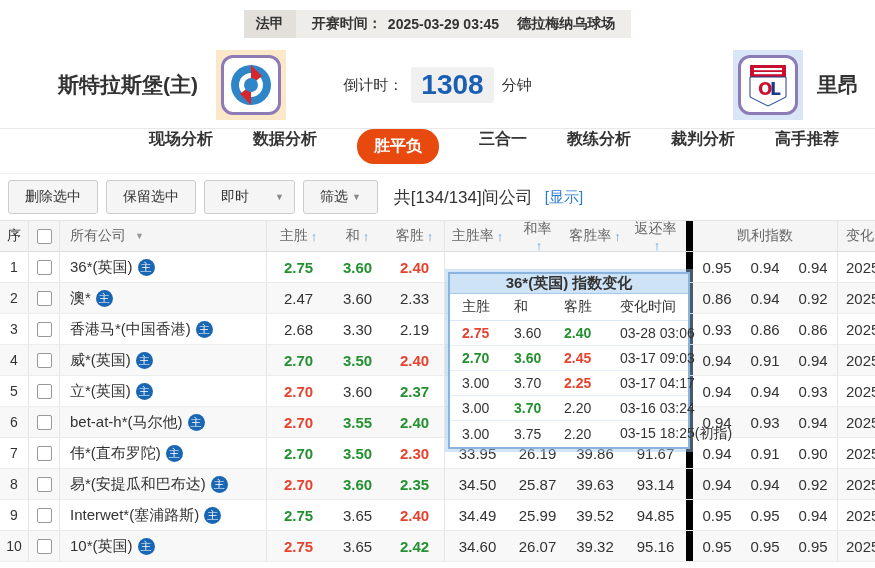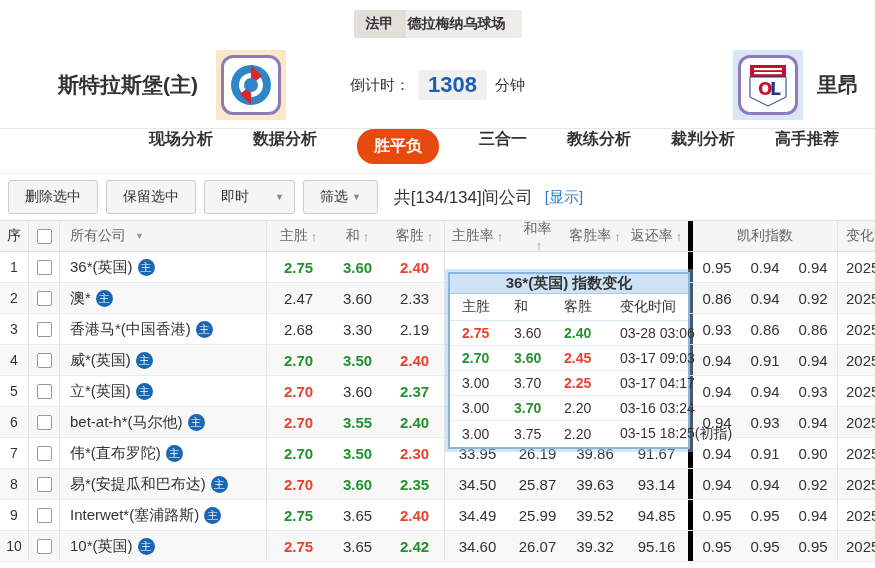--- a/index.html
+++ b/index.html
@@ -18,21 +18,21 @@
   .teams-row { height:86px; display:grid; grid-template-columns:1fr auto 1fr; align-items:center; }
   .team-home { justify-self:start; margin-left:58px; display:flex; align-items:center; gap:18px; }
   .team-away { justify-self:end; margin-right:16px; display:flex; align-items:center; gap:14px; }
   .team-name { font-size:21px; font-weight:700; color:#333; }
   .badge-outer { width:70px; height:70px; display:flex; align-items:center; justify-content:center; }
   .badge-outer.home { background:#fbe8c9; }
   .badge-outer.away { background:#d9e6f7; }
   .badge-inner { width:60px; height:60px; background:#fff; border:3px solid #8d7bb8; border-radius:12px;
     display:flex; align-items:center; justify-content:center; overflow:hidden; }
   .countdown { justify-self:center; display:flex; align-items:center; gap:8px; font-size:15px; color:#333; }
-  .countdown .num { background:#f0f0f0; color:#1a5fb4; font-size:22px; font-weight:700; padding:2px 10px; border-radius:3px; }
+  .countdown .num { background:#f0f0f0; color:#1a5fb4; font-size:28px; font-weight:700; padding:2px 10px; border-radius:3px; }
 
   
   .tabs-bar { height:46px; border-top:1px solid #e8e8e8; border-bottom:1px solid #f0f0f0;
     display:flex; align-items:flex-start; justify-content:flex-end; gap:40px; padding-right:36px; }
   .tab { font-size:16px; font-weight:700; color:#333; cursor:pointer; white-space:nowrap; }
   .tab.active { background:#e8490f; color:#fff; padding:7px 17px; border-radius:17px; }
 
   
   .toolbar { height:46px; display:flex; align-items:center; gap:8px; padding:0 8px; }
   .tbtn { background:#f5f5f5; border:1px solid #ccc; border-radius:3px; font-size:14px; color:#333;
@@ -49,21 +49,21 @@
     border-top:1px solid #e2e2e2; border-bottom:1px solid #ddd; font-size:14px; color:#666; }
   .trow { height:31px; display:flex; align-items:center; border-bottom:1px solid #ececec; font-size:15px; }
   .trow:nth-child(even) { background:#f8f8f8; }
   .cell { display:flex; align-items:center; justify-content:center; height:100%; }
   .c-no   { width:29px; border-right:1px solid #e5e5e5; font-size:14px; color:#333; }
   .c-chk  { width:31px; border-right:1px solid #e5e5e5; }
   .c-comp { width:207px; border-right:1px solid #e5e5e5; justify-content:flex-start; padding-left:10px; gap:5px; }
   .c-home { width:63px; } .c-draw { width:55px; }
   .c-away { width:60px; border-right:1px solid #e5e5e5; }
   .c-r1 { width:65px; } .c-r2 { width:55px;flex-direction:column; } .c-r3 { width:60px; }
-  .c-r4 { width:68px; border-right:5px solid #000000; }
+  .c-r4 { width:68px; border-right:7px solid #000000;flex-direction:column; }
   .c-k  { width:48px; } .c-k3 { width:49px; border-right:1px solid #e5e5e5; }
   .c-ch { width:120px; justify-content:flex-start; padding-left:8px; }
   .sort-arrow { color:#5b9bd5; font-weight:700; margin-left:3px; font-size:13px; }
   .filter-caret { color:#999; font-size:9px; margin-left:4px; }
   .chk { width:15px; height:15px; border:1px solid #999; border-radius:2px; background:#fff; cursor:pointer; }
   .host-flag { width:17px; height:17px; border-radius:50%; background:#1966b4; color:#fff;
     font-size:11px; line-height:17px; text-align:center; flex:0 0 auto; }
   .company-name { color:#333; white-space:nowrap; overflow:hidden; }
   .v-red { color:#e5432e; font-weight:700; }
   .v-green { color:#23912f; font-weight:700; }
@@ -82,20 +82,24 @@
   .popup-row .time { color:#333; white-space:nowrap; }
 </style>
 </head>
 <body>
 
 <div class="page">
 
   <div class="top-band-wrap">
     <div class="top-band">
       <span class="league-chip">法甲</span>
+      <span class="kickoff">
+        <span>开赛时间：</span>
+        <span>2025-03-29 03:45</span>
+      </span>
       <span class="venue">德拉梅纳乌球场</span>
     </div>
   </div>
 
   <div class="teams-row">
     <div class="team-home">
       <span class="team-name">斯特拉斯堡(主)</span>
       <span class="badge-outer home">
         <span class="badge-inner">
           <svg width="46" height="46" viewBox="0 0 46 46">

